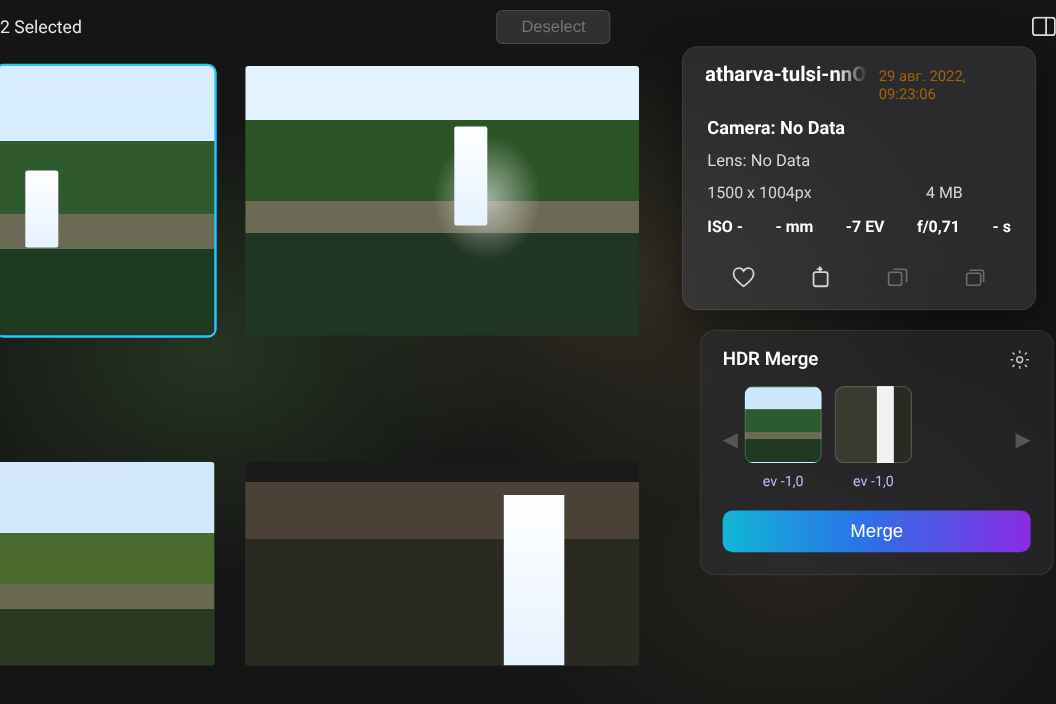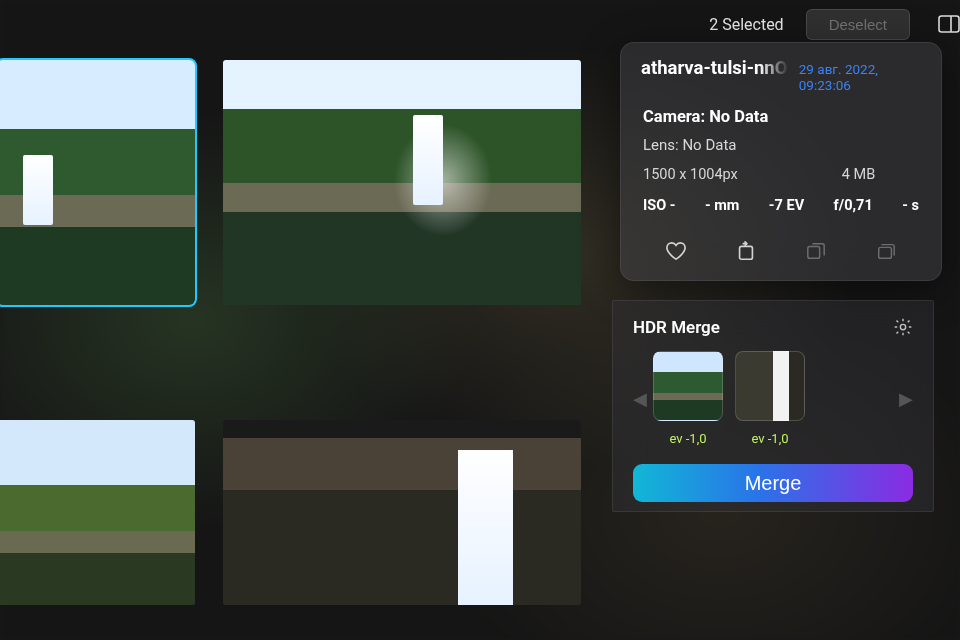--- a/index.html
+++ b/index.html
@@ -19,21 +19,21 @@
       radial-gradient(400px 300px at 75% 80%, rgba(80,70,50,.3), transparent 70%),
       #151515;
     filter: blur(2px);
     z-index: 0;
   }
   .surface { position: relative; z-index: 1; width: 100%; height: 100%; }
 
   
   .topbar {
     position: absolute; top: 0; left: 0; right: 0; height: 48px;
-    display: flex; align-items: center; justify-content: flex-end; gap: 22px;
+    display: flex; align-items: center; justify-content: space-between; gap: 22px;
   }
   .sel-count { font-size: 16px; color: #e6e6e6; }
   .btn-deselect {
     background: rgba(120,120,120,.28);
     border: 1px solid rgba(255,255,255,.12);
     color: #737373; font-size: 15px;
     padding: 6px 22px; border-radius: 6px;
     cursor: pointer;
   }
   .compare-icon {
@@ -77,52 +77,52 @@
     box-shadow: 0 10px 40px rgba(0,0,0,.45);
   }
   .panel-title-row { display:flex; align-items:baseline; gap:10px; margin-bottom: 14px; }
   .panel-title {
     font-size: 18.5px; font-weight: 700; color: #fff;
     white-space: nowrap; overflow: hidden;
     max-width: 165px;
     mask-image: linear-gradient(90deg, #000 80%, transparent 100%);
     -webkit-mask-image: linear-gradient(90deg, #000 80%, transparent 100%);
   }
-  .panel-date { font-size: 13.5px; color: #3b82f6; margin-left:auto;}
+  .panel-date { font-size: 13.5px; color: #a16207; margin-left:auto;}
   .meta-line { font-size: 15px; margin: 10px 2px; color: #d8d8d8; }
   .meta-strong { font-weight: 700; color: #fff; font-size: 16.5px; }
   .dims-row { display:flex; gap: 104px; margin: 12px 2px; font-size: 14.5px; color:#d6d6d6;}
   .exif-row { display:flex; justify-content: space-between; font-weight:700; color:#fff; font-size:14.5px; margin: 14px 2px 16px; gap: 23px; }
   .tool-row { display:flex; justify-content: space-around; align-items:center; padding-top:8px; }
   .tool-btn { width:30px; height:26px; display:flex; align-items:center; justify-content:center; cursor:pointer; opacity:.9; }
   .tool-btn.dim { opacity:.35; }
 
   
   .hdr {
-    position:absolute; right:26px; top: 300px; width:322px;
+    position:absolute; right:2px; top: 300px; width:322px;
     background: rgba(50,52,58,.45);
     border: 1px solid rgba(255,255,255,.08);
     backdrop-filter: blur(18px);
-    border-radius:2px;
-    padding: 16px 20px 9px;
+    border-radius:14px;
+    padding: 16px 20px 20px;
   }
   .hdr-head { display:flex; align-items:center; margin-bottom:14px;}
   .hdr-title { font-size:17px; font-weight:600; color:#fff; }
   .hdr-gear { margin-left:auto; width:20px; height:20px; cursor:pointer; opacity:.85; }
   .hdr-body { display:flex; align-items:center; gap:6px; }
   .arrow { color:#555; font-size:18px; width:14px; text-align:center; cursor:default; user-select:none;}
   .hdr-thumbs { display:flex; gap:12px; }
   .hdr-th { width:70px; }
   .hdr-th .img { width:70px; height:70px; border-radius:8px; border:1px solid rgba(255,255,255,.18); background: linear-gradient(#cfe6ff 0 30%, #2d5a30 30% 60%, #6b6b55 60% 70%, #1f3a22 70% 100%); position:relative; overflow:hidden;}
   .hdr-th .img.v2 { background: linear-gradient(90deg,#3a3a30 0 55%, #f2f2f2 55% 78%, #2a2a22 78% 100%); }
-  .hdr-th .cap { text-align:center; font-size:13px; color:#bef264; margin-top:10px; }
+  .hdr-th .cap { text-align:center; font-size:13px; color:#c4b5fd; margin-top:10px; }
   .merge-btn {
     margin-top:18px; width:100%; height:38px; border:none; border-radius:9px;
     background: linear-gradient(90deg,#11b7d6 0%, #2a73e8 45%, #8a2be2 100%);
-    color:#fff; font-size:20px; font-weight:500; cursor:pointer;
+    color:#fff; font-size:17px; font-weight:500; cursor:pointer;
   }
 
   svg { display:block; }
 </style>
 </head>
 <body>
 
 <div class="backdrop"></div>
 <div class="surface">
 

